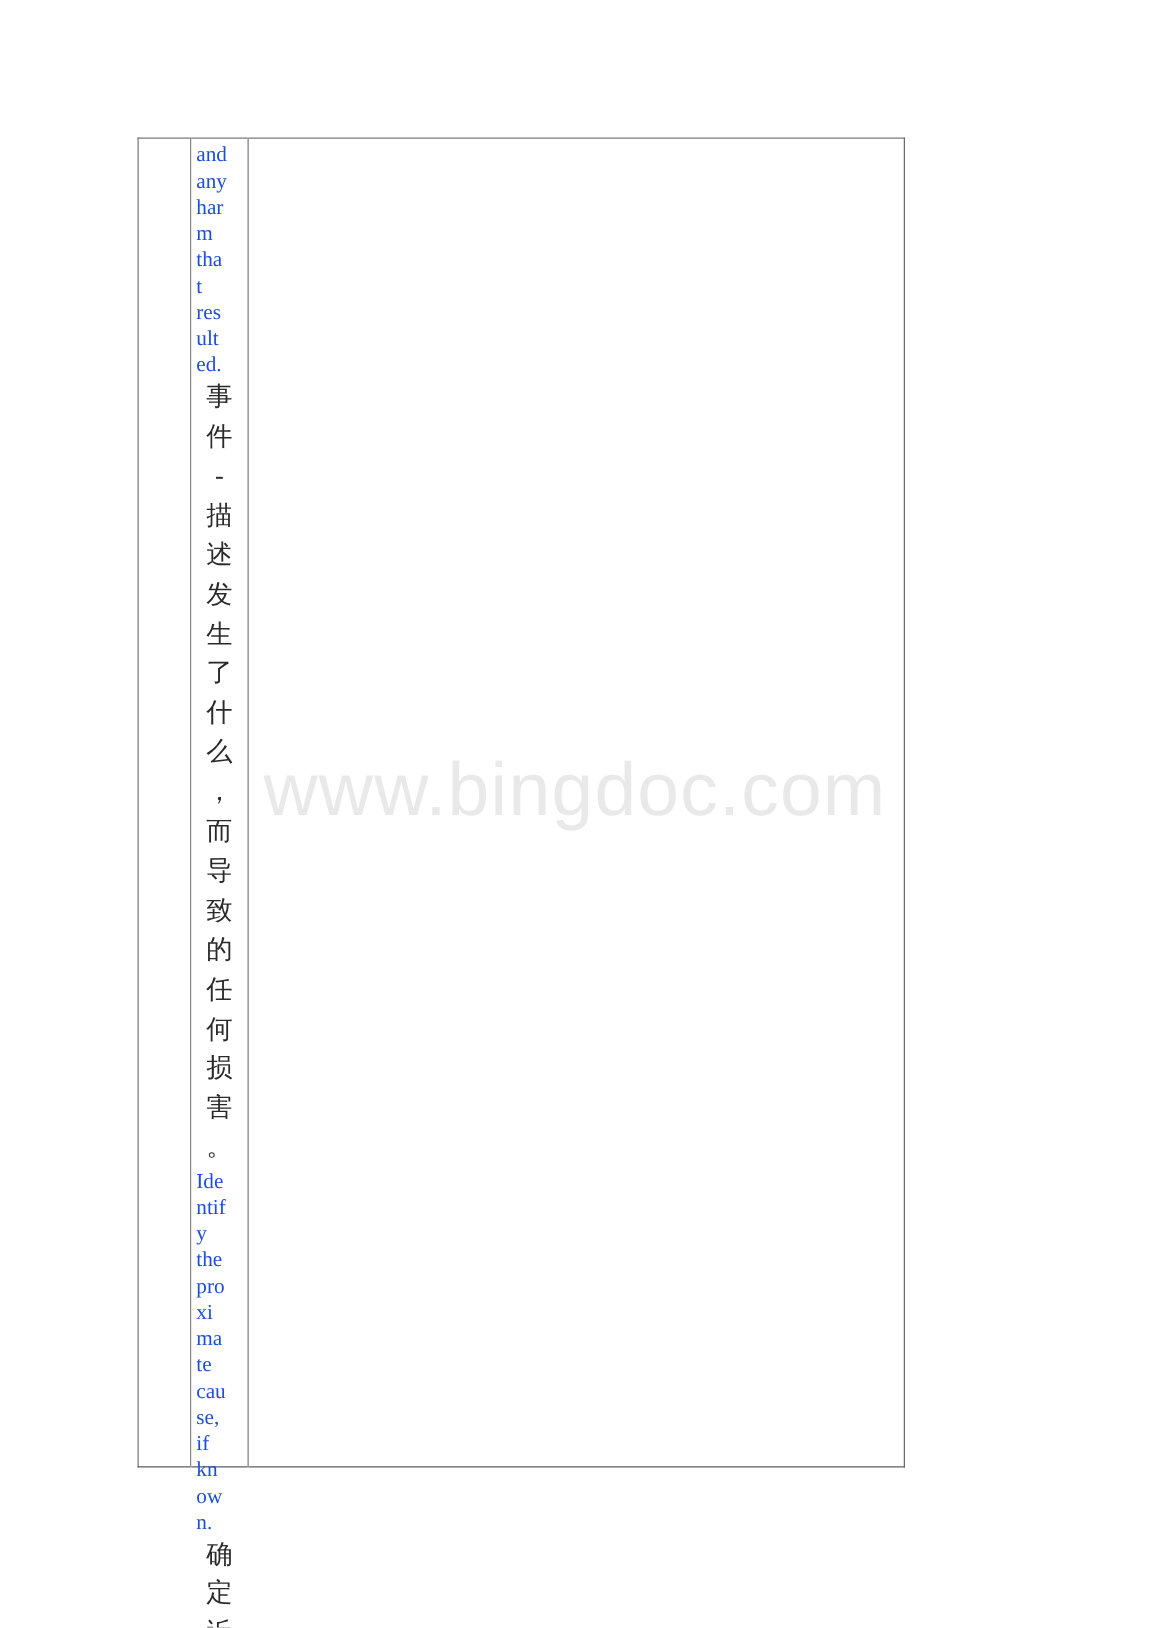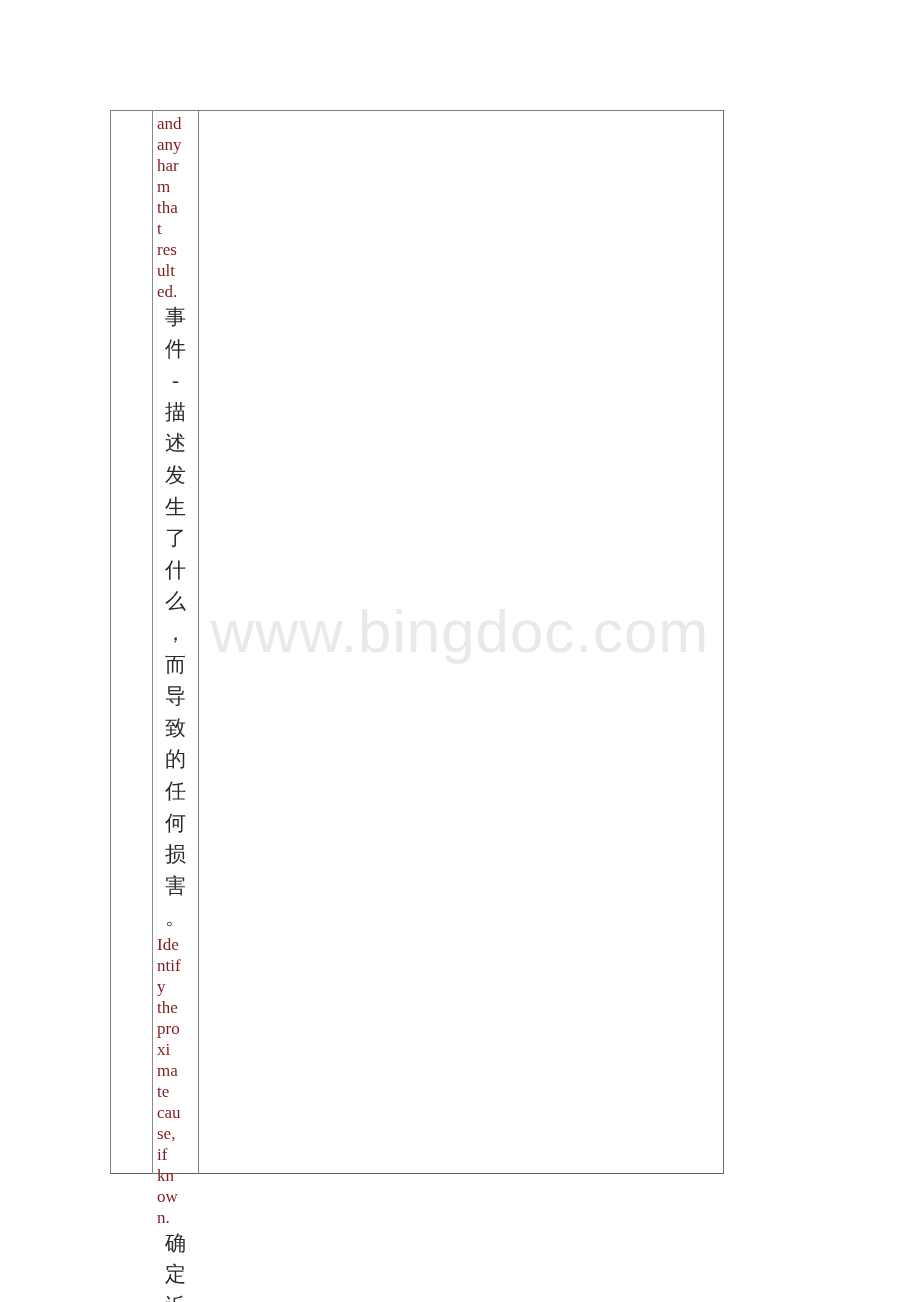--- a/index.html
+++ b/index.html
@@ -66,21 +66,21 @@
   }
   .col-a { width: 41px;  border-right: 1.2px solid #8a8a8a; }
   .col-b { width: 45px;  border-right: 1.2px solid #7f7f7f; }
   .col-c { width: 524px; }
   .tline {
     display: block;
     font-family: "Liberation Serif", serif;
     font-size: 17px;
     line-height: 21px;
     height: 21px;
-    color: #7f1d1d;
+    color: #1d4ed8;
     text-align: left;
     padding-left: 4px;
     white-space: nowrap;
     overflow: visible;
   }
   .tline.cjk {
     font-size: 21px;
     line-height: 31.6px;
     height: 31.6px;
     text-align: center;

